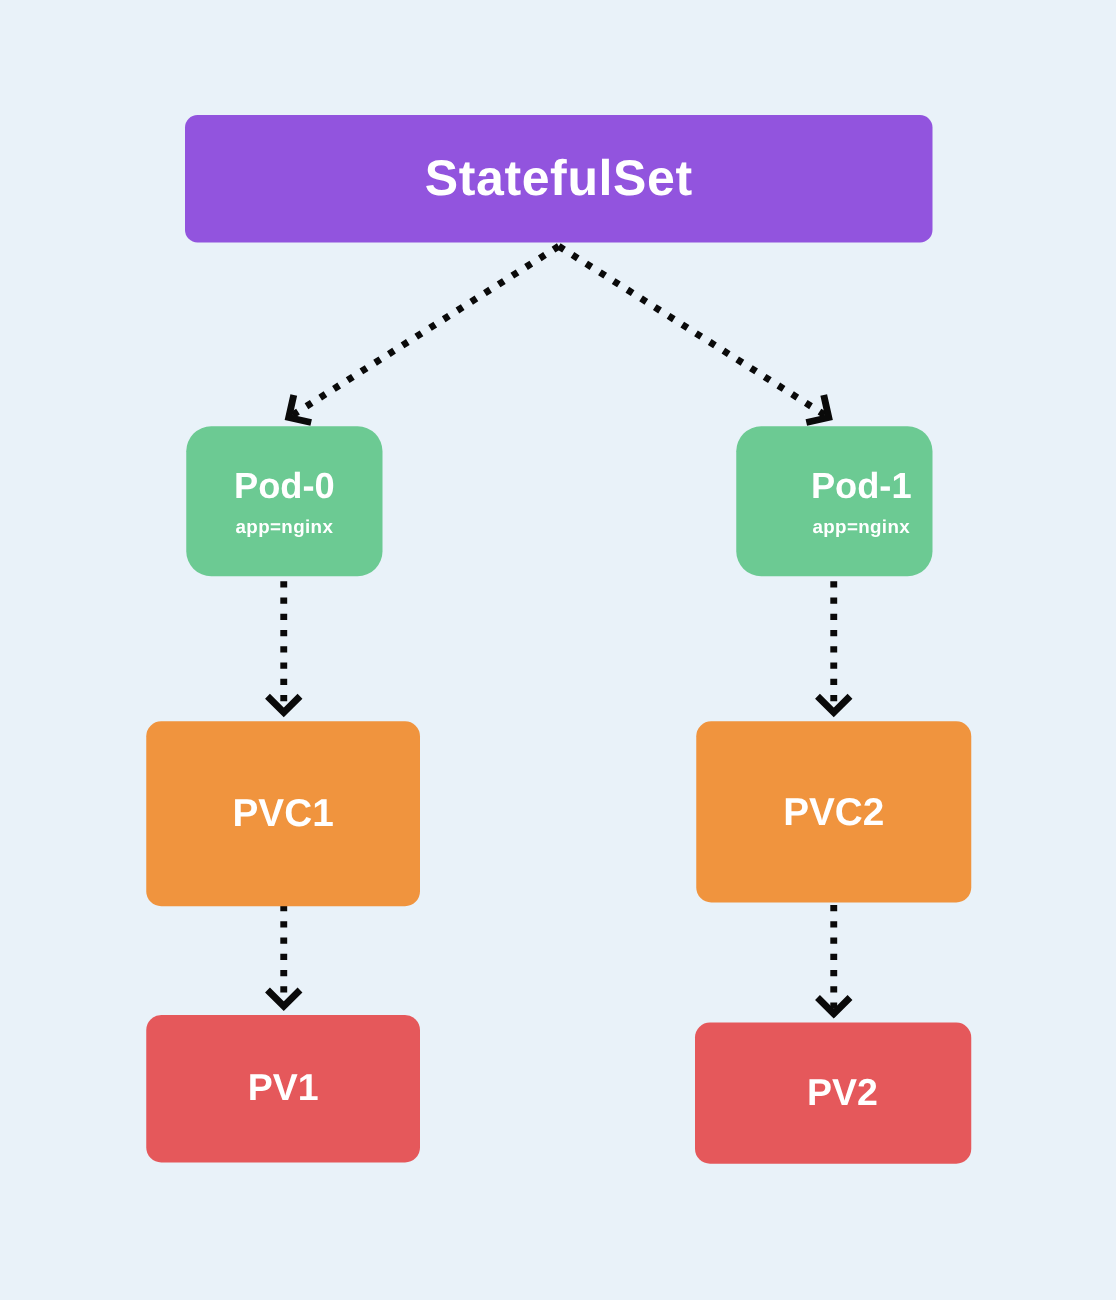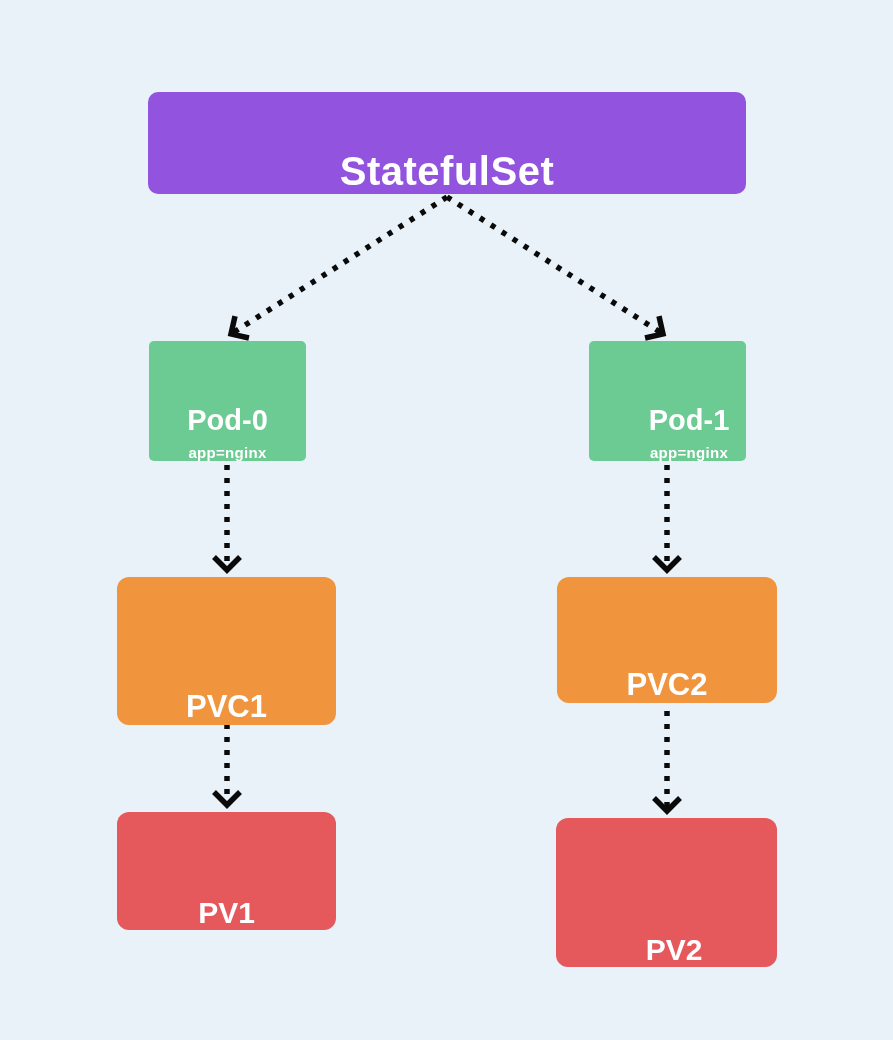--- a/index.html
+++ b/index.html
@@ -41,63 +41,63 @@
     stroke-width:5.5;
     fill:none;
     stroke-linejoin:miter;
     stroke-linecap:butt;
   }
   .node{
     position:absolute;
     display:flex;
     flex-direction:column;
     align-items:center;
-    justify-content:flex-end;
+    justify-content:center;
     color:var(--node-text);
     font-weight:bold;
     text-align:center;
   }
   .node-statefulset{
     left:148px;top:92px;
     width:598px;height:102px;
     border-radius:10px;
     background:var(--statefulset);
     font-size:40px;
     letter-spacing:0.5px;
   }
   .node-pod{
     width:157px;height:120px;
-    border-radius:5px;
+    border-radius:20px;
     background:var(--pod);
     font-size:29px;
     gap:7px;
   }
   .node-pod0{left:149px;top:341px;}
   .node-pod1{left:589px;top:341px;padding-left:43px;}
   .sublabel{
     font-size:15px;
     font-weight:bold;
     letter-spacing:0.3px;
   }
   .node-pvc{
     width:219px;height:148px;
     border-radius:12px;
     background:var(--pvc);
     font-size:31px;
   }
   .node-pvc1{left:117px;top:577px;}
-  .node-pvc2{left:557px;top:577px;width:220px;height:126px;}
+  .node-pvc2{left:557px;top:577px;width:220px;height:145px;}
   .node-pv{
     width:219px;height:118px;
     border-radius:12px;
     background:var(--pv);
     font-size:30px;
   }
   .node-pv1{left:117px;top:812px;}
-  .node-pv2{left:556px;top:818px;width:221px;height:149px;padding-left:15px;}
+  .node-pv2{left:556px;top:818px;width:221px;height:113px;padding-left:15px;}
 </style>
 </head>
 <body>
 
 <div class="canvas">
 
   <svg class="edges" width="893" height="1040" viewBox="0 0 893 1040" xmlns="http://www.w3.org/2000/svg">
     <defs>
       <marker id="arrowhead" markerUnits="userSpaceOnUse" markerWidth="34" markerHeight="34" refX="15" refY="15" orient="auto" overflow="visible">
         <path class="arrowhead-path" d="M2,2 L15,15 L2,28"></path>

